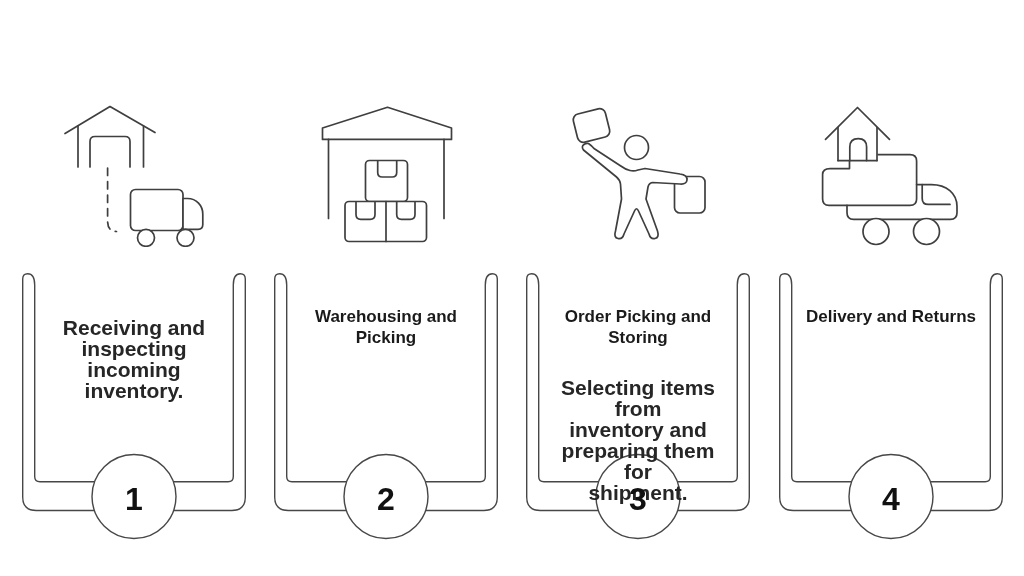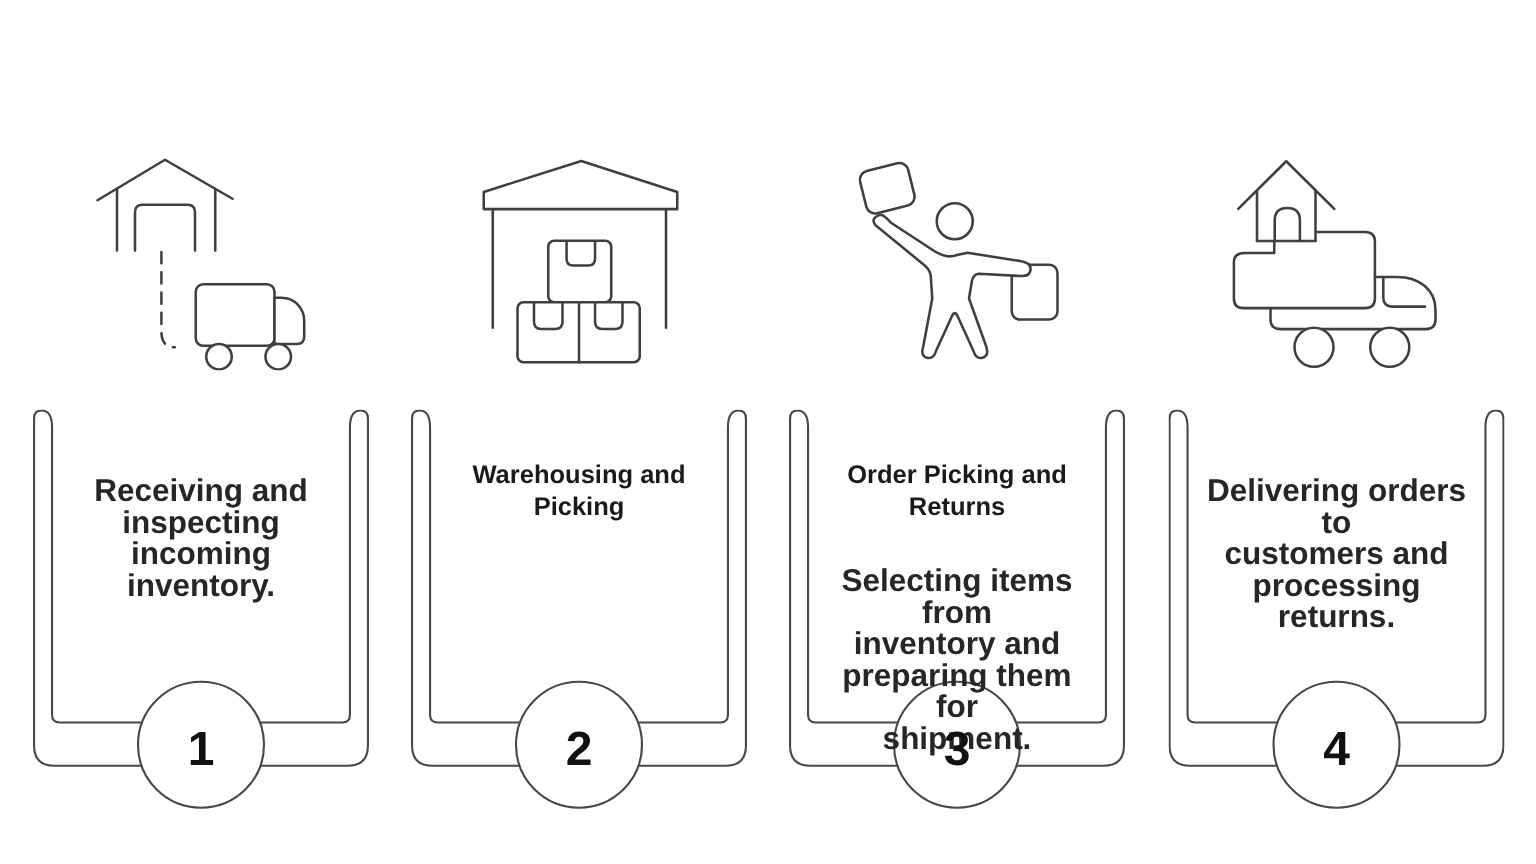--- a/index.html
+++ b/index.html
@@ -124,21 +124,21 @@
     </svg>
     <div class="card">
       <svg class="bracket" viewBox="0 0 224 268">
         <path class="br" d="M 0.7,6 V 224 Q 0.7,237.5 14.2,237.5 H 209.8 Q 223.3,237.5 223.3,224 V 6
                  Q 223.3,0.7 218.3,0.7 Q 211.3,0.7 211.3,12 V 203.5 Q 211.3,208.7 206.1,208.7
                  H 17.9 Q 12.7,208.7 12.7,203.5 V 12 Q 12.7,0.7 5.7,0.7 Q 0.7,0.7 0.7,6 Z"></path>
         <circle class="brc" cx="112" cy="223.5" r="42"></circle>
       </svg>
       <div class="txt">
         <div class="title">Order Picking and
-Returns</div>
+Storing</div>
         <div class="desc">Selecting items from
 inventory and
 preparing them for
 shipment.</div>
       </div>
       <div class="num">3</div>
     </div>
   </div>
 
   <div class="step" style="left:779px">
@@ -164,21 +164,19 @@
       </g>
     </svg>
     <div class="card">
       <svg class="bracket" viewBox="0 0 224 268">
         <path class="br" d="M 0.7,6 V 224 Q 0.7,237.5 14.2,237.5 H 209.8 Q 223.3,237.5 223.3,224 V 6
                  Q 223.3,0.7 218.3,0.7 Q 211.3,0.7 211.3,12 V 203.5 Q 211.3,208.7 206.1,208.7
                  H 17.9 Q 12.7,208.7 12.7,203.5 V 12 Q 12.7,0.7 5.7,0.7 Q 0.7,0.7 0.7,6 Z"></path>
         <circle class="brc" cx="112" cy="223.5" r="42"></circle>
       </svg>
       <div class="txt">
-        <div class="desc">Delivering orders to
-customers and
-processing returns.</div>
+        <div class="title">Delivery and Returns</div>
       </div>
       <div class="num">4</div>
     </div>
   </div>
 
 </div>
 
 </body></html>

